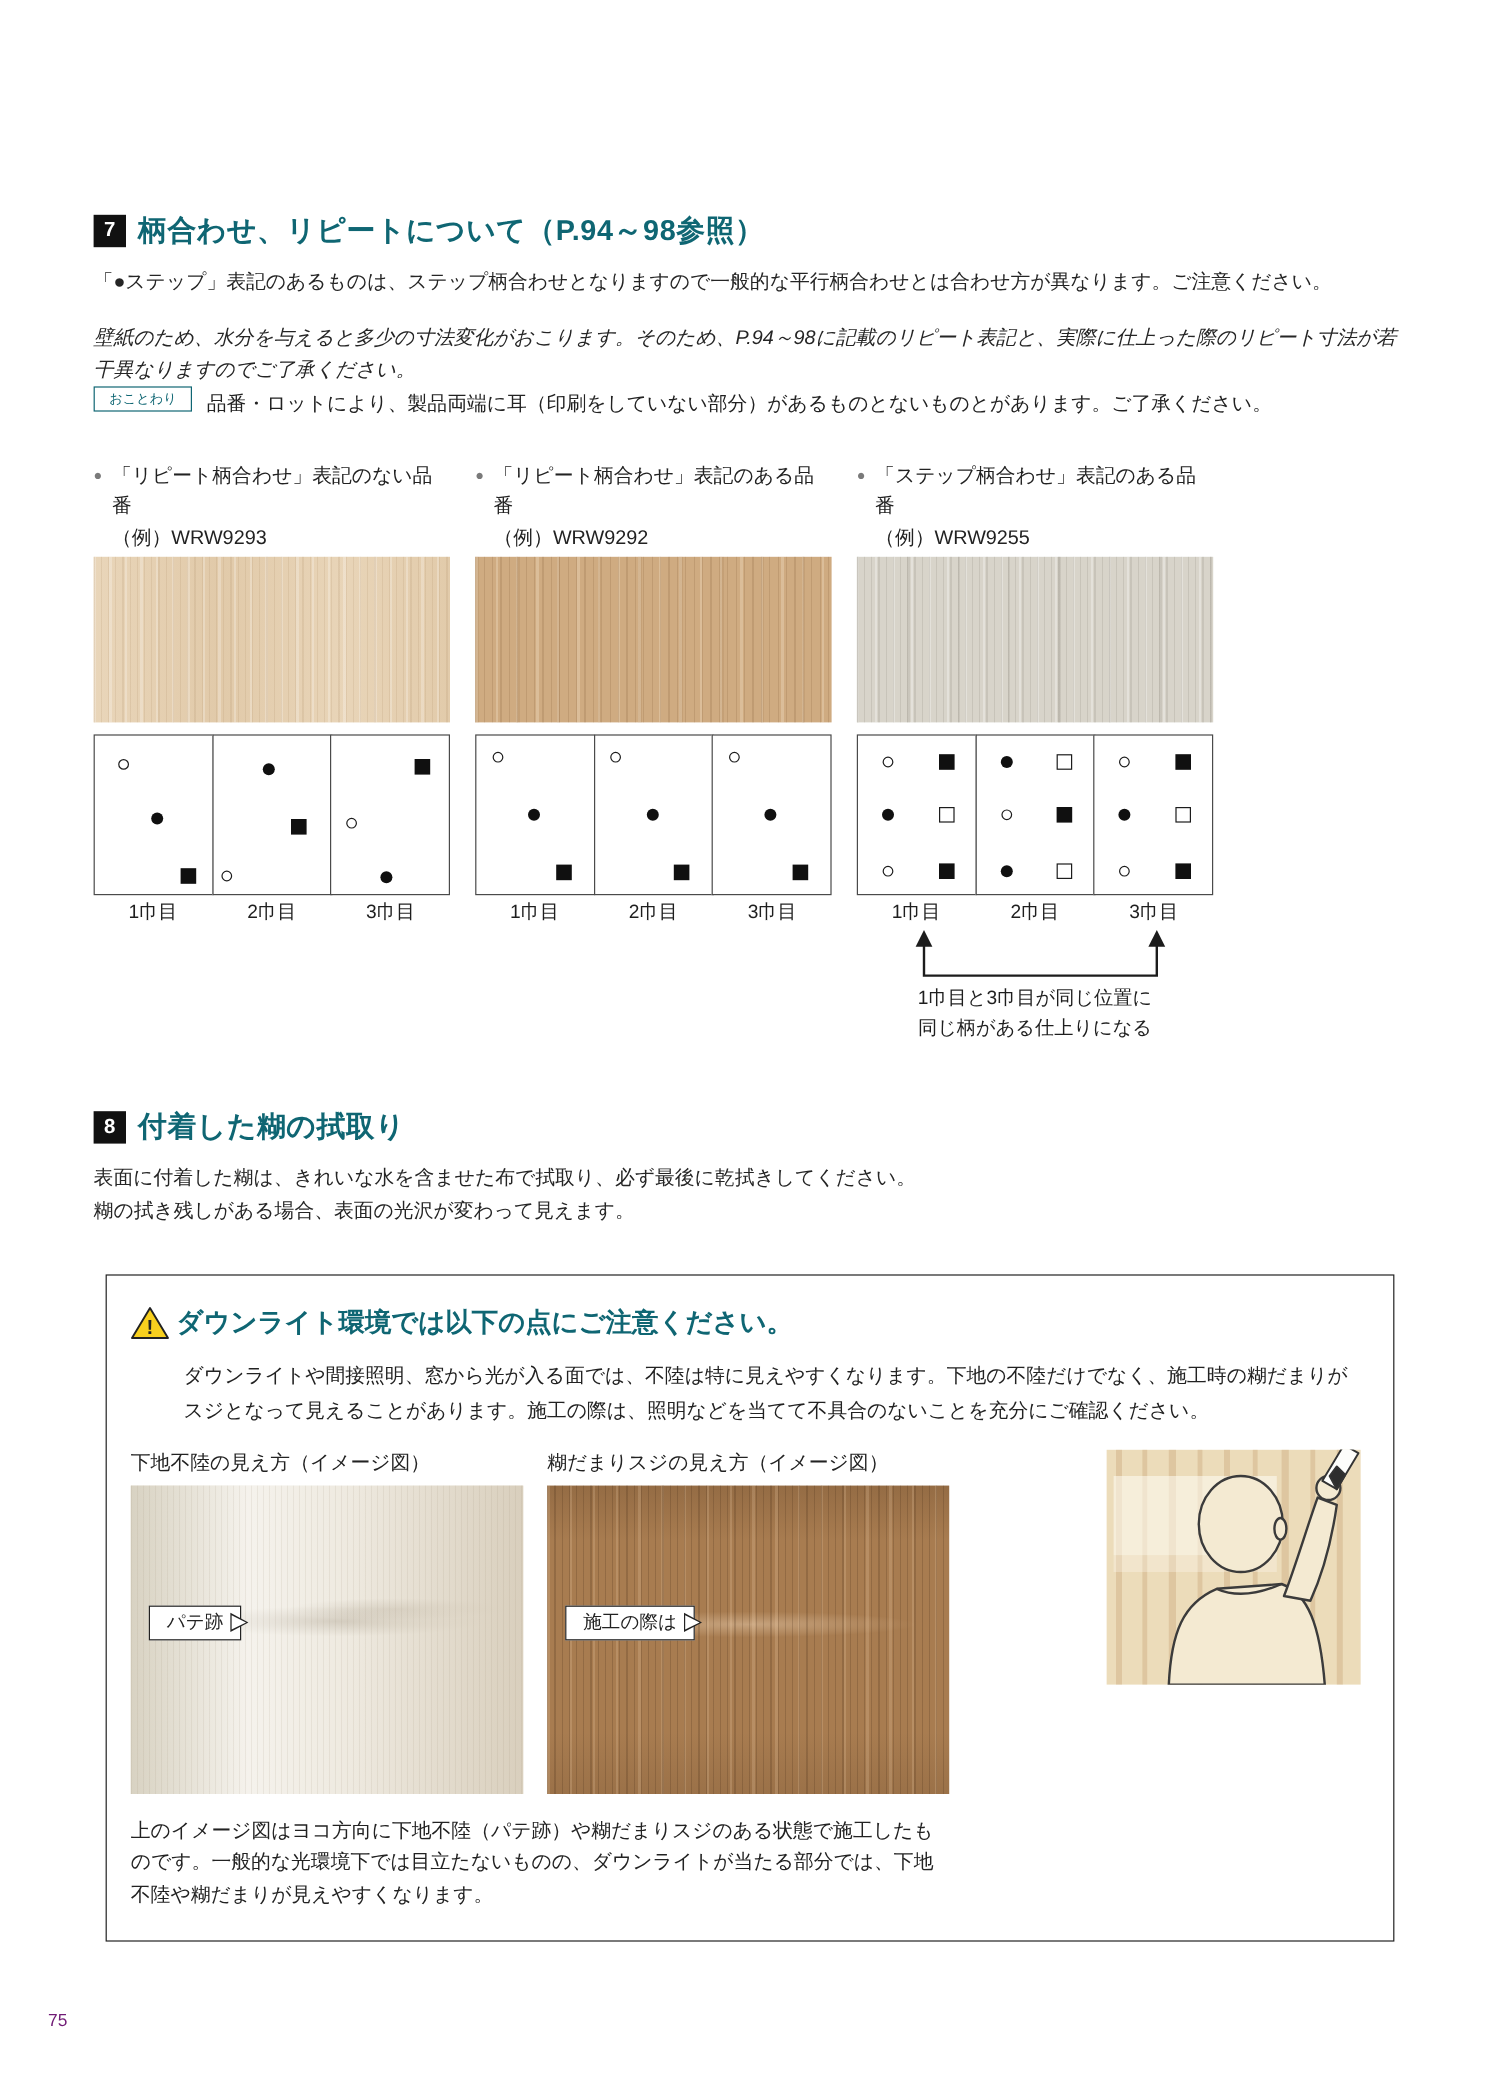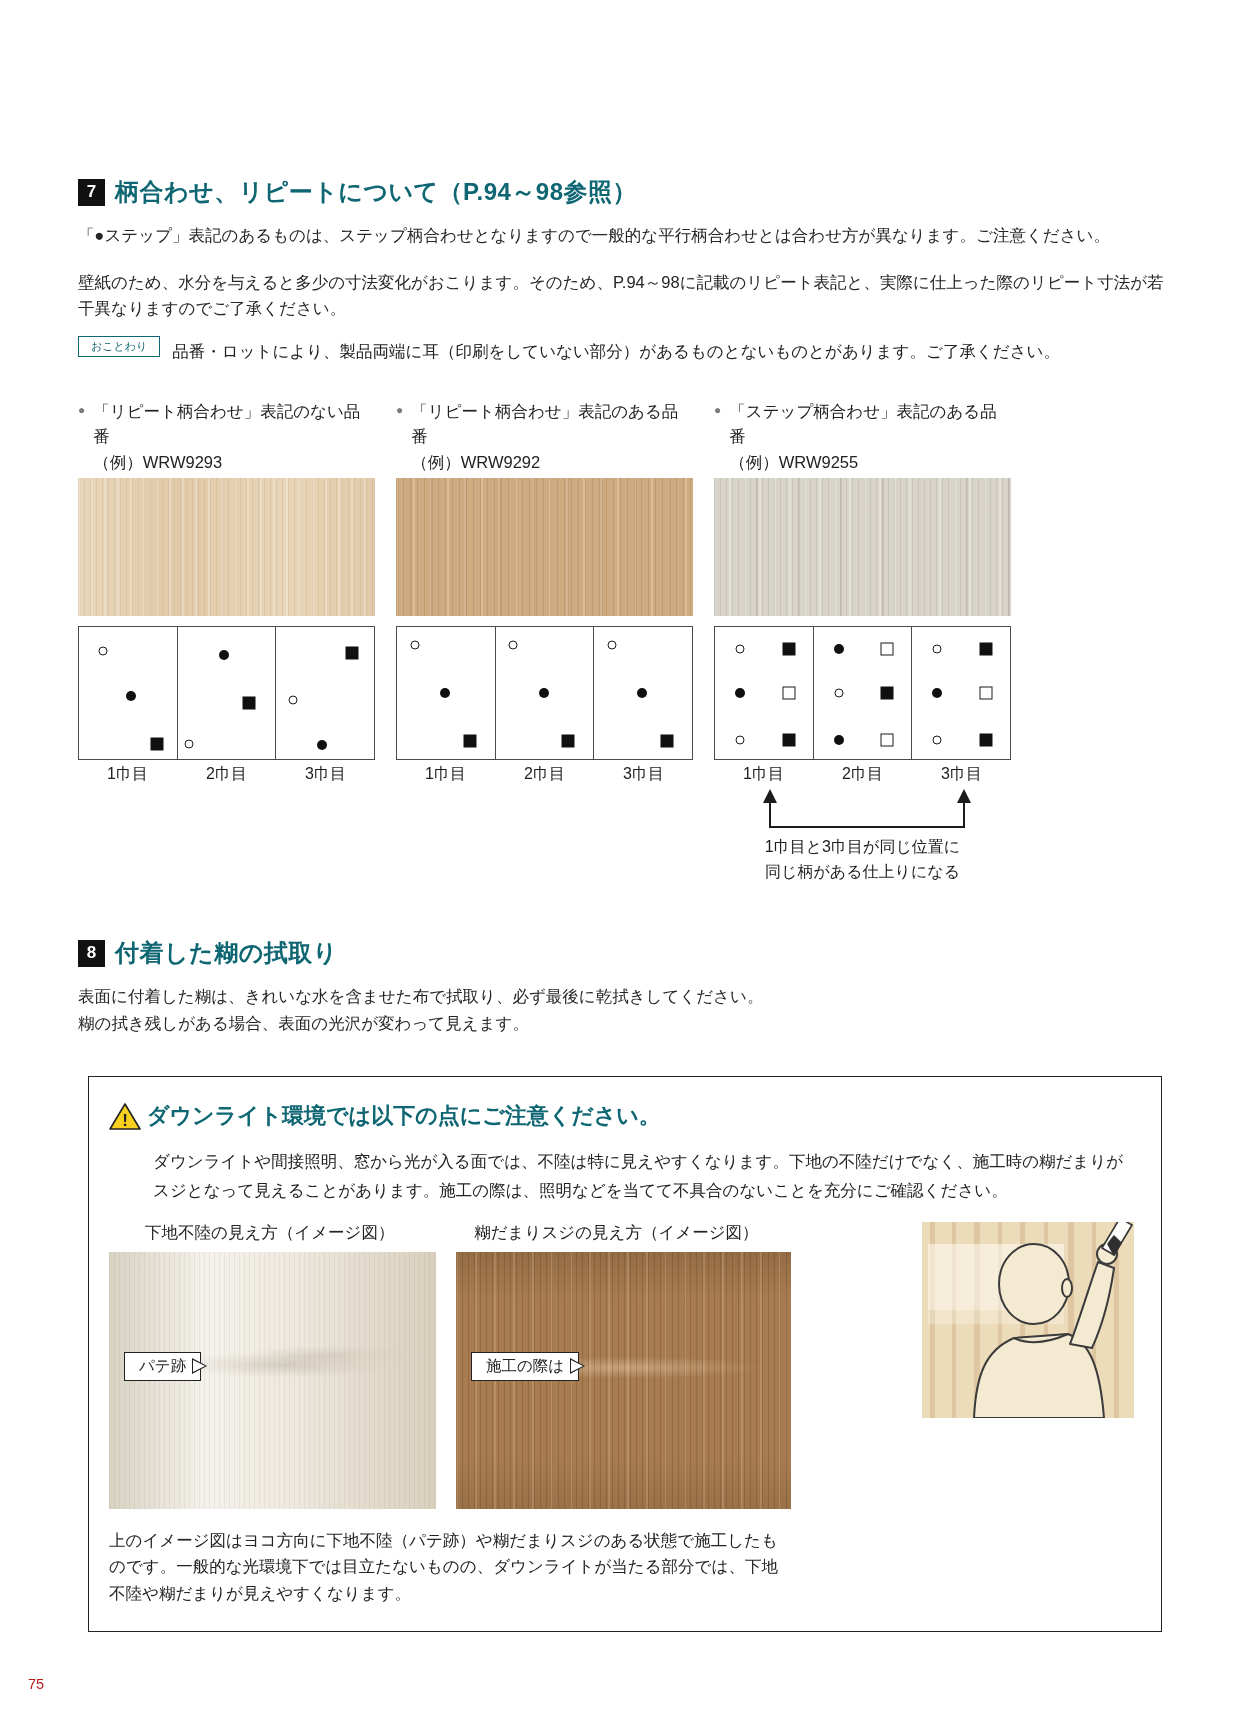--- a/index.html
+++ b/index.html
@@ -21,21 +21,21 @@
   .content{position:absolute;left:78px;top:176px;width:1092px;}
 
   
   .sec-head{display:flex;align-items:center;gap:10px;margin-bottom:14px;}
   .badge{width:27px;height:27px;background:#111;color:#fff;display:flex;
     align-items:center;justify-content:center;font-weight:bold;font-size:17px;flex:0 0 auto;}
   .sec-title{color:var(--accent);font-weight:bold;font-size:24px;letter-spacing:.5px;}
 
   .body-text{font-size:16.5px;line-height:1.62;color:#252525;}
   .para-block{margin-bottom:20px;}
-  .para-block2{margin-bottom:14px;}
+  .para-block2{font-style:italic;}
 
   .disclaimer-row{display:flex;align-items:flex-start;gap:12px;margin-bottom:34px;}
   .disclaimer-chip{border:1.5px solid var(--accent);color:var(--accent);
     font-size:11px;padding:2px 12px;white-space:nowrap;flex:0 0 auto;}
   .disclaimer-text{font-size:16.5px;line-height:1.7;padding-top:1px;text-align:right;}
 
   
   .examples-row{display:flex;gap:21px;width:933px;}
   .ex-col{width:297px;flex:0 0 au.0;flex:0 0 297px;}
   .ex-label-row{display:flex;gap:8px;align-items:flex-start;min-height:52px;}
@@ -77,21 +77,21 @@
 
   
   .warn-box{margin-left:10px;margin-top:40px;width:1074px;border:1.5px solid #222;
     padding:24px 24px 24px 20px;}
   .warn-title-row{display:flex;align-items:center;gap:6px;margin-bottom:16px;}
   .warn-title{color:var(--accent);font-weight:bold;font-size:22px;}
   .warn-body{font-size:16.5px;line-height:1.7;margin-bottom:18px;max-width:1024px;margin-left:44px;}
 
   .warn-cols{display:flex;justify-content:space-between;}
   .warn-left{width:682px;}
-  .img-captions{display:flex;gap:20px;margin-bottom:8px;font-size:16.5px;margin-left:36px;}
+  .img-captions{display:flex;gap:20px;margin-bottom:8px;font-size:16.5px;}
   .img-captions .c1{width:327px;}
   .img-captions .c2{width:335px;}
   .img-row{display:flex;gap:20px;}
   .demo-img{height:257px;position:relative;font-family:Liberation Mono, monospace;}
   .demo-img.putty{width:327px;background-color:var(--texPutty);background-image:
     repeating-linear-gradient(90deg,rgba(150,135,110,.12) 0 1px,transparent 1px 5px),
     linear-gradient(90deg,#d8d2c2,rgba(255,255,255,.55) 30%,rgba(255,255,255,.25) 55%,#d9cfbd),
     radial-gradient(55% 7% at 52% 44%,rgba(140,125,100,.4),rgba(140,125,100,0) 70%),
     radial-gradient(40% 5% at 68% 40%,rgba(140,125,100,.3),rgba(140,125,100,0) 70%);}
   .demo-img.glue{width:335px;background-color:var(--texGlue);background-image:
@@ -104,21 +104,21 @@
   .tag::after{content:'';position:absolute;right:-15px;top:50%;transform:translateY(-50%);
     border:8px solid transparent;border-left:15px solid #222;}
   .tag::before{content:'';position:absolute;right:-11px;top:50%;transform:translateY(-50%);
     border:6px solid transparent;border-left:12px solid #fff;z-index:1;}
   .warn-bottom-caption{margin-top:18px;font-size:16.5px;line-height:1.62;width:682px;}
 
   .warn-right{width:215px;}
   .person-fig{width:212px;height:196px;display:block;}
   .warn-right-text{margin-top:16px;font-size:16.5px;line-height:1.85;}
 
-  .page-num{position:absolute;left:28px;top:1676px;font-size:14.5px;color:#b91c1c;text-align:center;}
+  .page-num{position:absolute;left:40px;top:1676px;font-size:14.5px;color:#701a75;text-align:center;}
 </style>
 </head>
 <body>
 
 <div class="content">
 
   <div class="sec-head">
     <div class="badge">7</div>
     <div class="sec-title">柄合わせ、リピートについて（P.94～98参照）</div>
   </div>

